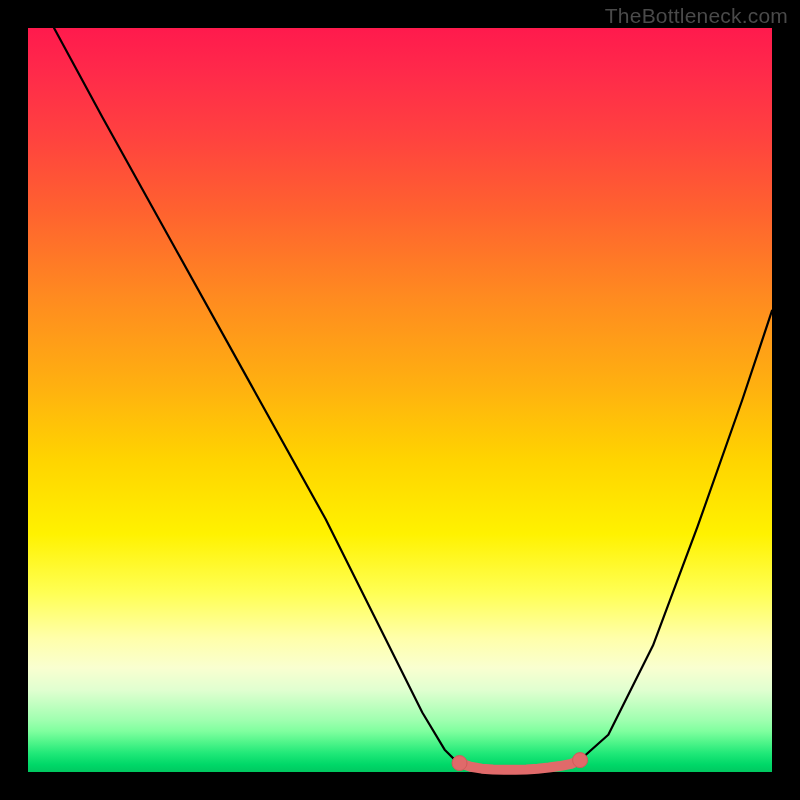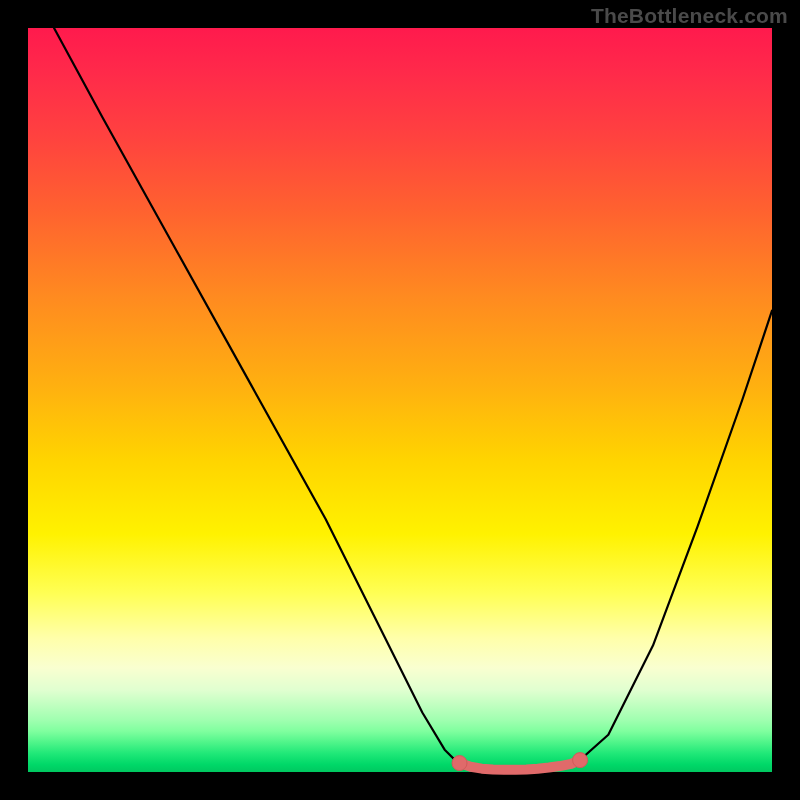--- a/index.html
+++ b/index.html
@@ -54,21 +54,21 @@
     width: 744px;
     height: 744px;
     overflow: visible;
   }
   .attribution {
     position: absolute;
     top: 4px;
     right: 12px;
     color: #4a4a4a;
     font-size: 21px;
-    font-weight: 700;
+    font-weight: 400;
     letter-spacing: 0.2px;
     user-select: none;
   }
 </style>
 </head>
 <body>
 
 <div class="frame">
   <div class="plot-area"></div>
   <svg class="curves" viewBox="0 0 744 744">

